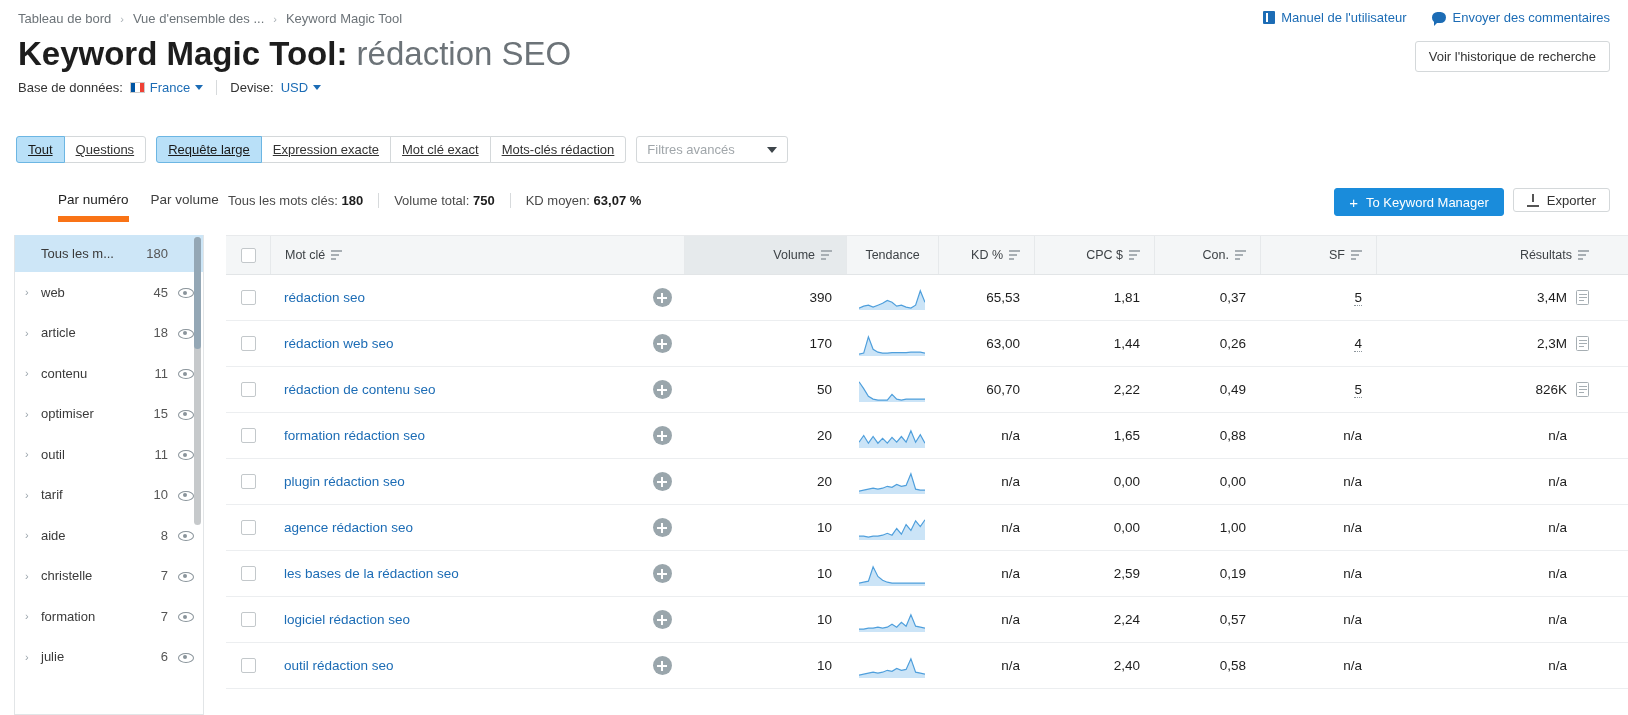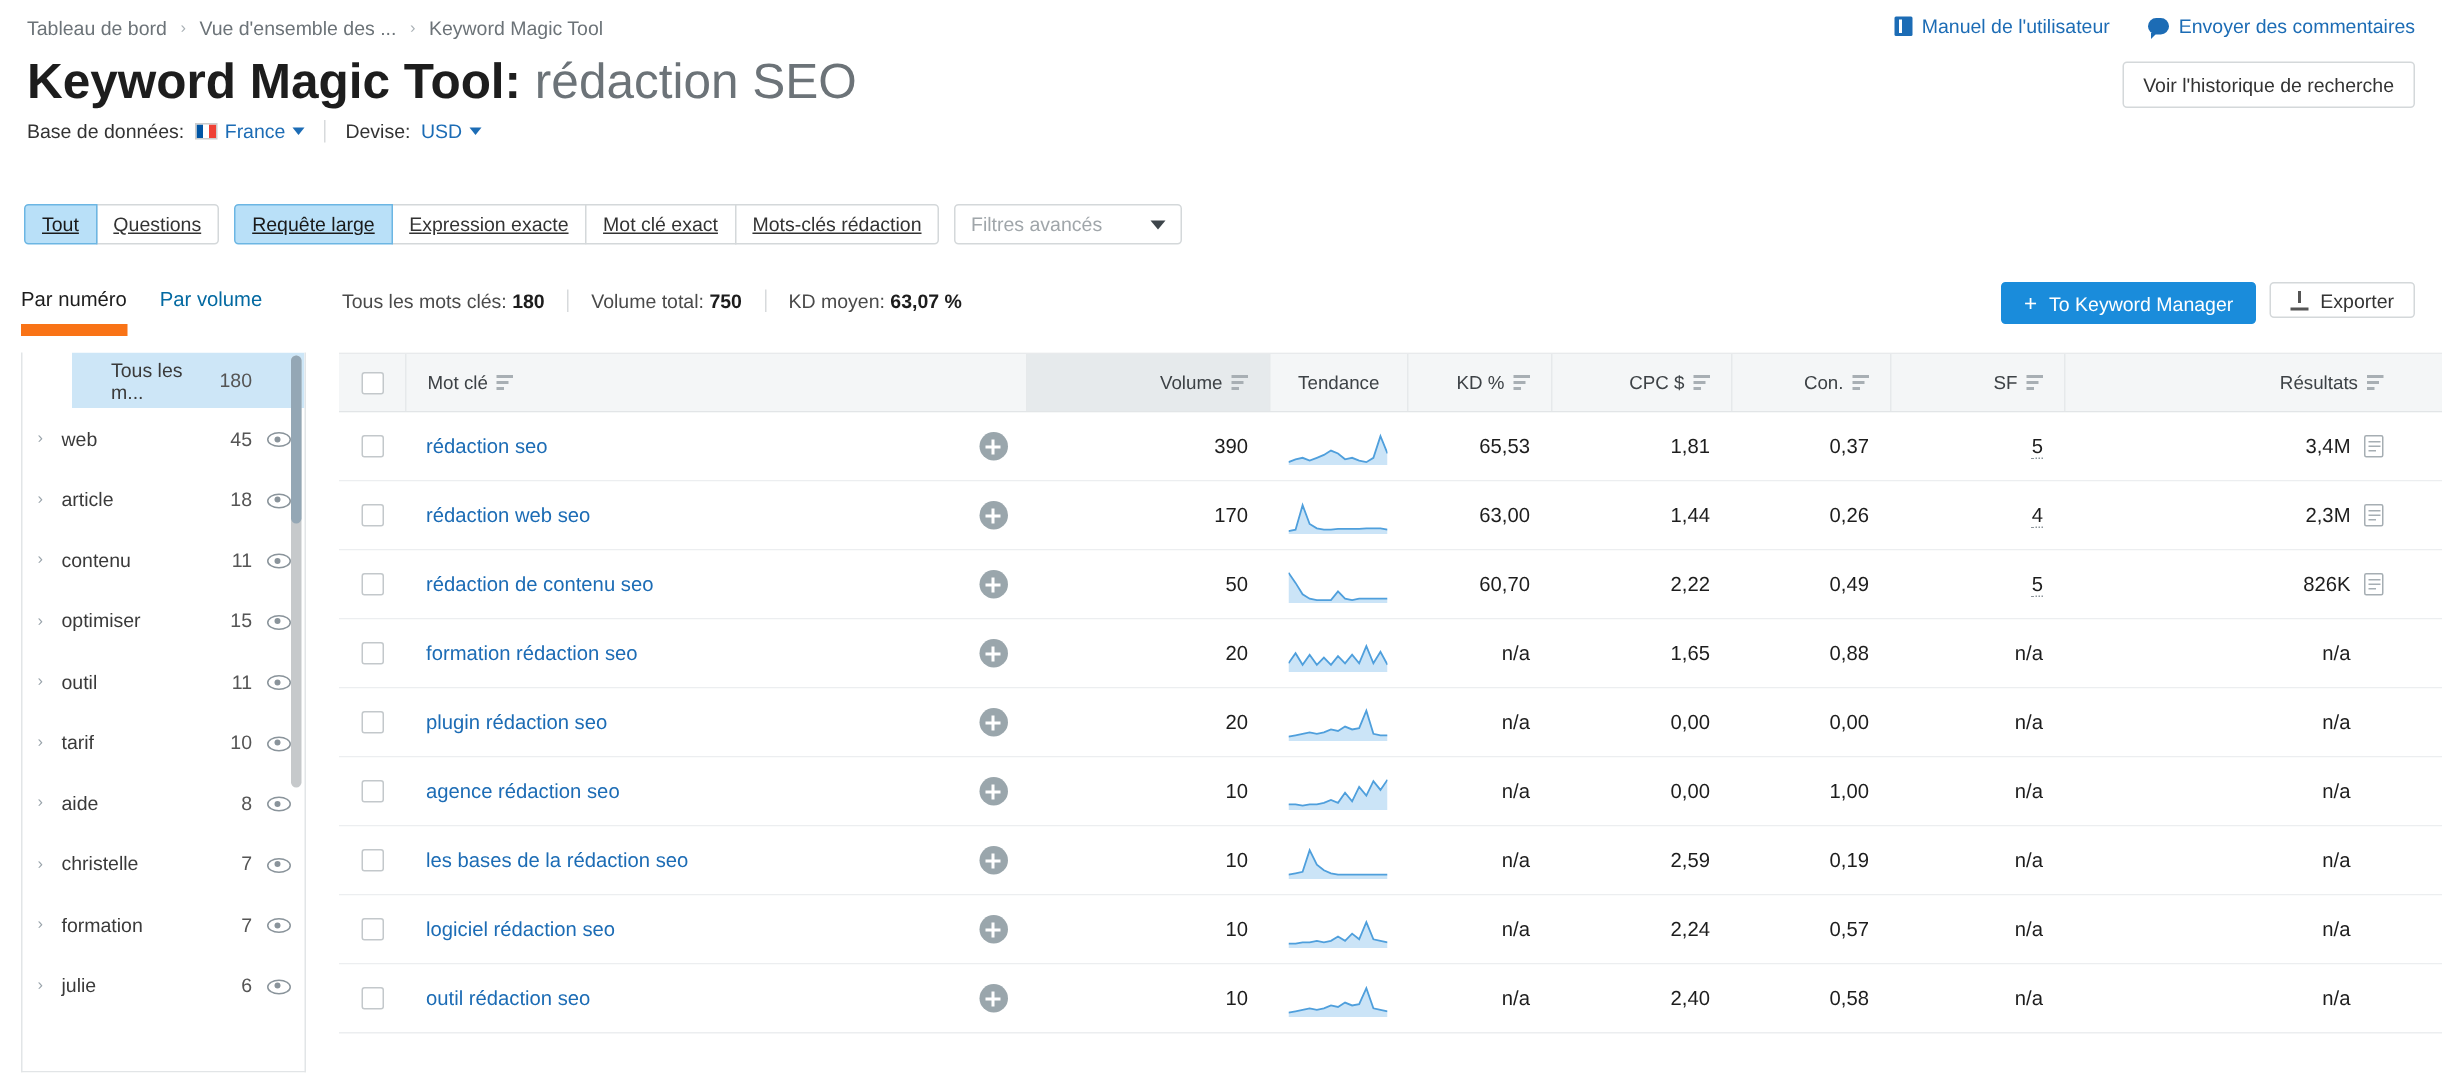--- a/index.html
+++ b/index.html
@@ -98,22 +98,22 @@
   .fselect {
     margin-left: 10px; height: 27px; width: 152px;
     border: 1px solid #d4d8da; border-radius: 3px; background:#fff;
     display: flex; align-items: center; justify-content: space-between;
     padding: 0 10px; font-size: 13px; color: #a0a6aa; cursor: pointer;
   }
   .caret-dark { width:0;height:0;border-left:5px solid transparent;border-right:5px solid transparent;border-top:6px solid #3d454a; }
 
   
   .subtabs { position: absolute; left: 14px; top: 192px; display: flex; gap: 22px; font-size: 13.5px; }
-  .subtab { color: #0369a1; padding-bottom: 9px; cursor: pointer; }
-  .subtab.active { border-bottom: 8px solid #f97316; color: #1d1d1d; }
+  .subtab { color: #404040; padding-bottom: 9px; cursor: pointer; }
+  .subtab.active { border-bottom: 6px solid #f97316; color: #1d1d1d; margin-left: 44px; }
 
   
   .stats { position: absolute; left: 228px; top: 193px; display:flex; align-items:center; font-size: 13px; color: #4a4a4a; }
   .stats b { color: #1d1d1d; }
   .sdiv { width:1px; height:15px; background:#d7dadc; margin: 0 15px; }
 
   
   .actions { position: absolute; right: 18px; top: 188px; display: flex; gap: 9px; }
   .btn-primary {
     background: #1a8cdb; color: #fff; border: 1px solid #1a8cdb; border-radius: 3px;
@@ -130,21 +130,21 @@
 
   
   .sidebar {
     position: absolute; left: 14px; top: 235px; width: 190px; height: 480px;
     border: 1px solid #e2e5e7; border-top: none; background: #fff; overflow: hidden;
   }
   .side-item {
     height: 40.5px; display: flex; align-items: center; padding: 0 11px 0 10px;
     font-size: 13px; color: #3a3a3a; cursor: pointer;
   }
-  .side-item.first { background: #cde6f7; height: 37px; margin-left: 33px; }
+  .side-item.first { background: #cde6f7; height: 37px; }
   .side-arrow { color: #9aa4ab; font-size: 11px; width: 13px; flex: 0 0 13px; }
   .side-name { flex: 1; padding-left: 3px; }
   .side-count { color: #555; font-size: 13px; text-align: right; min-width: 22px; }
   .eye {
     margin-left: 10px; width: 14px; height: 14px; position: relative; flex: 0 0 14px;
   }
   .eye::before {
     content:''; position:absolute; left:0; top:3px; width:14px; height:8px;
     border: 1.3px solid #8a949b; border-radius: 50% 50%;
   }

